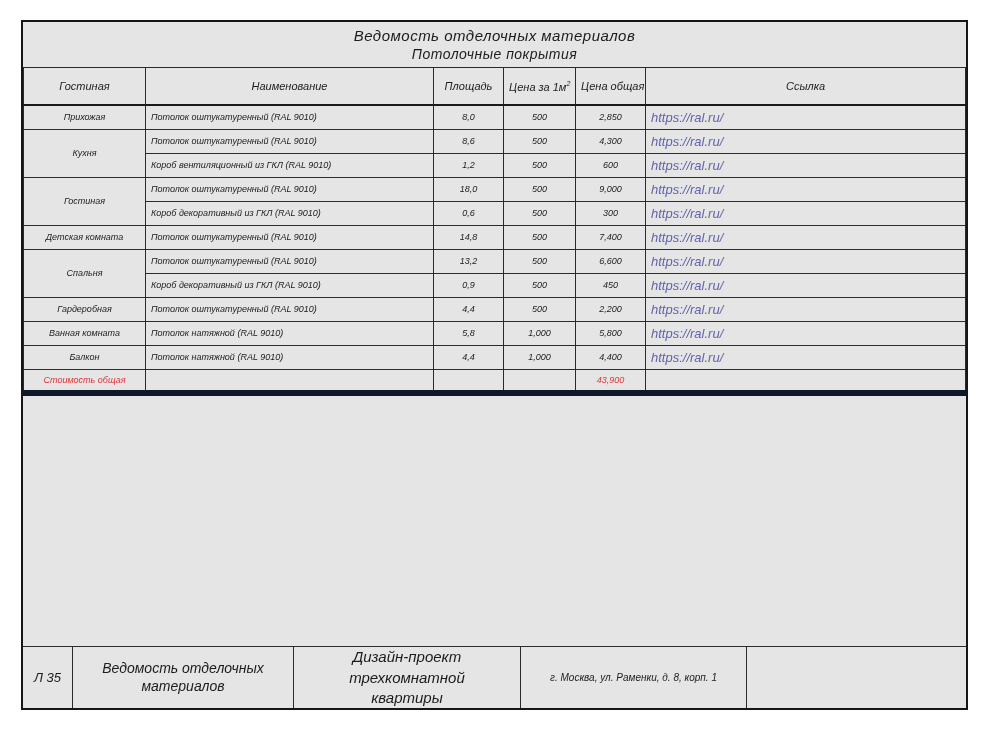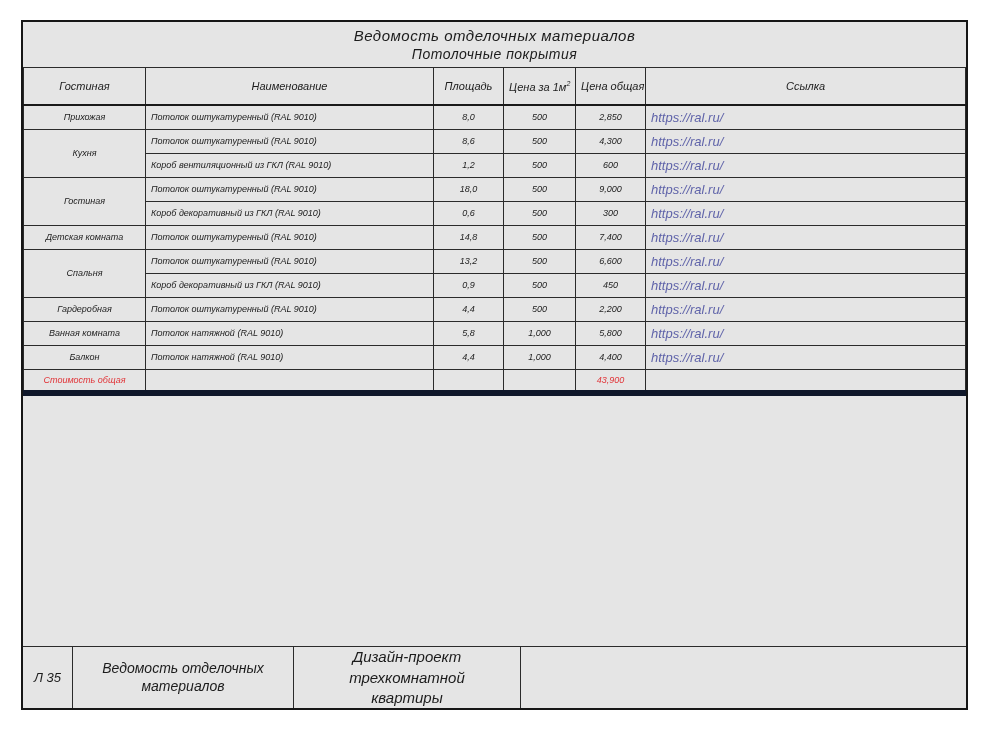--- a/index.html
+++ b/index.html
@@ -230,16 +230,19 @@
   <div class="filler"></div>
 
   <div class="tblock">
     <div class="tb-cell tb-num">Л 35</div>
     <div class="tb-cell tb-title">
       <span class="wrap">Ведомость отделочных материалов</span>
     </div>
     <div class="tb-cell tb-project">
       <span class="wrap">Дизайн-проект трехкомнатной квартиры</span>
     </div>
+    <div class="tb-cell tb-address">
+      <span>г. Москва, ул. Раменки, д. 8, корп. 1</span>
+    </div>
     <div class="tb-cell"></div>
   </div>
 
 </div>
 
 </body></html>

